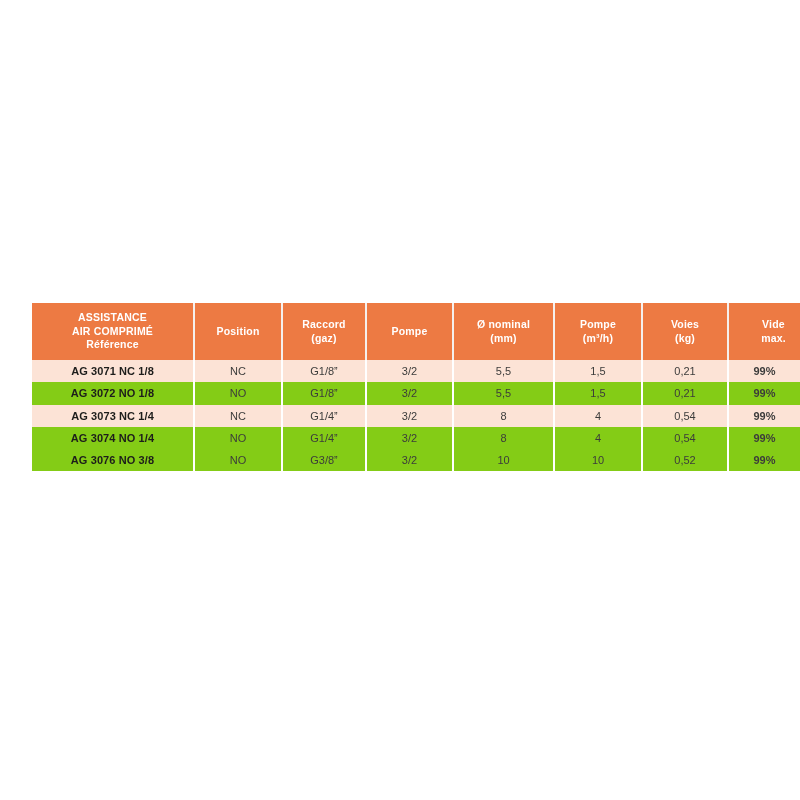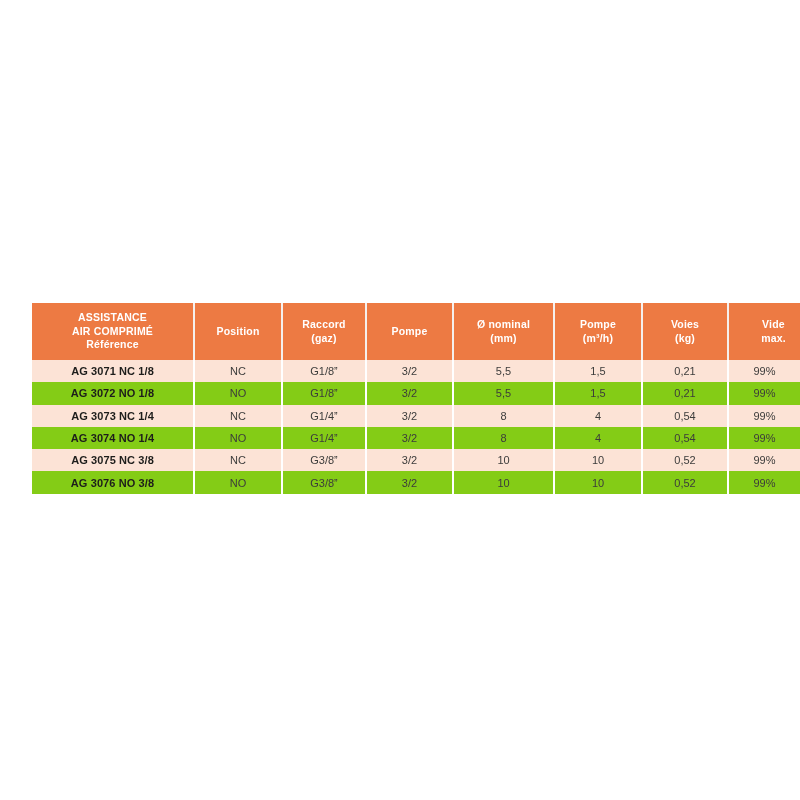--- a/index.html
+++ b/index.html
@@ -70,21 +70,21 @@
     font-size: 11px;
     color: #3c3c3b;
     text-align: center;
     vertical-align: middle;
     height: 22.3px;
     padding: 0 15px;
     border-right: 2px solid #ffffff;
     box-sizing: border-box;
     white-space: nowrap;
   }
-  tbody td:last-child { border-right: none; }
+  tbody td:last-child { border-right: none; font-weight: bold; }
 
   tbody td.ref {
     font-weight: bold;
     color: #1d1d1b;
     font-size: 11px;
     letter-spacing: 0.1px;
   }
 </style>
 </head>
 <body>
@@ -170,30 +170,20 @@
         <tr class="even">
           <td class="ref">AG 3074 NO 1/4</td>
           <td>NO</td>
           <td>G1/4ˮ</td>
           <td>3/2</td>
           <td>8</td>
           <td>4</td>
           <td>0,54</td>
           <td>99%</td>
         </tr>
-        <tr class="odd">
-          <td class="ref">AG 3075 NC 3/8</td>
-          <td>NC</td>
-          <td>G3/8ˮ</td>
-          <td>3/2</td>
-          <td>10</td>
-          <td>10</td>
-          <td>0,52</td>
-          <td>99%</td>
-        </tr>
         <tr class="even">
           <td class="ref">AG 3076 NO 3/8</td>
           <td>NO</td>
           <td>G3/8ˮ</td>
           <td>3/2</td>
           <td>10</td>
           <td>10</td>
           <td>0,52</td>
           <td>99%</td>
         </tr>

